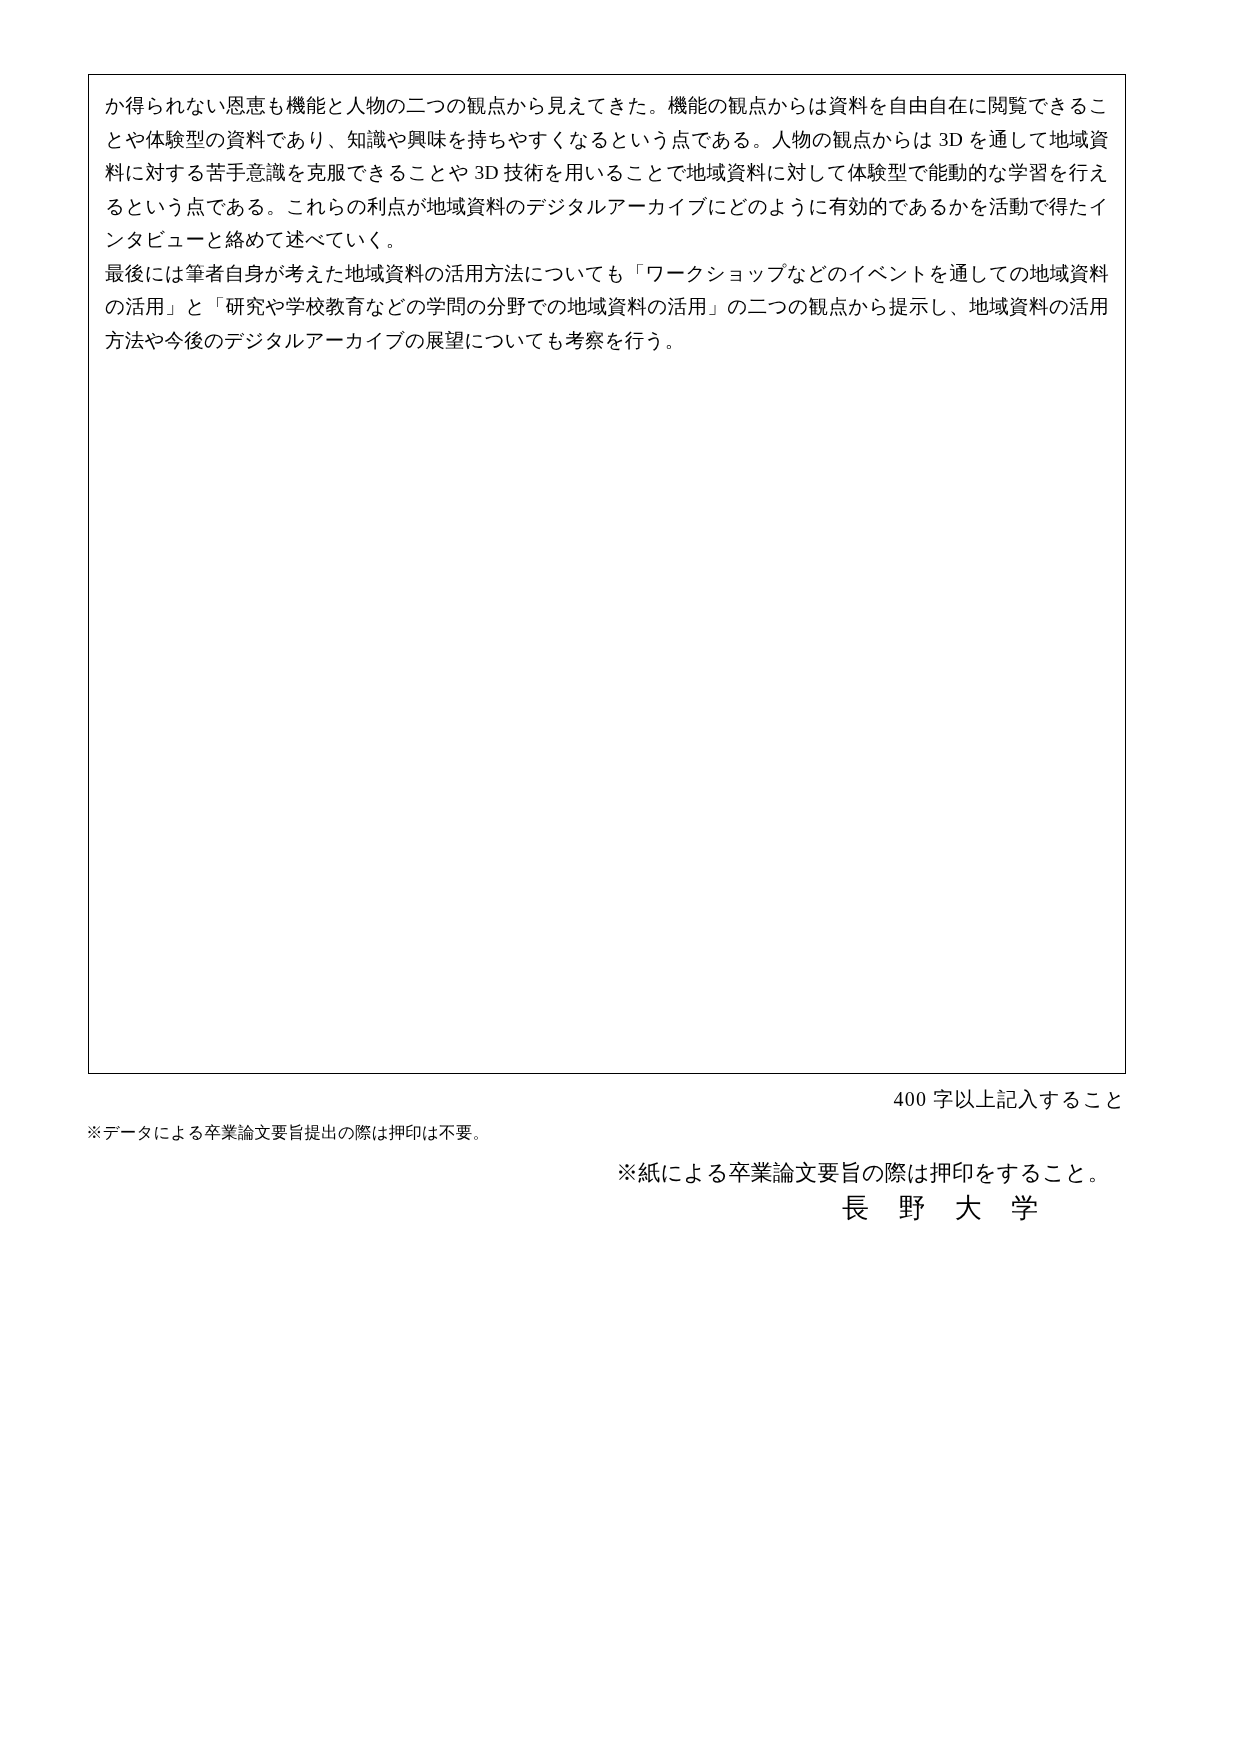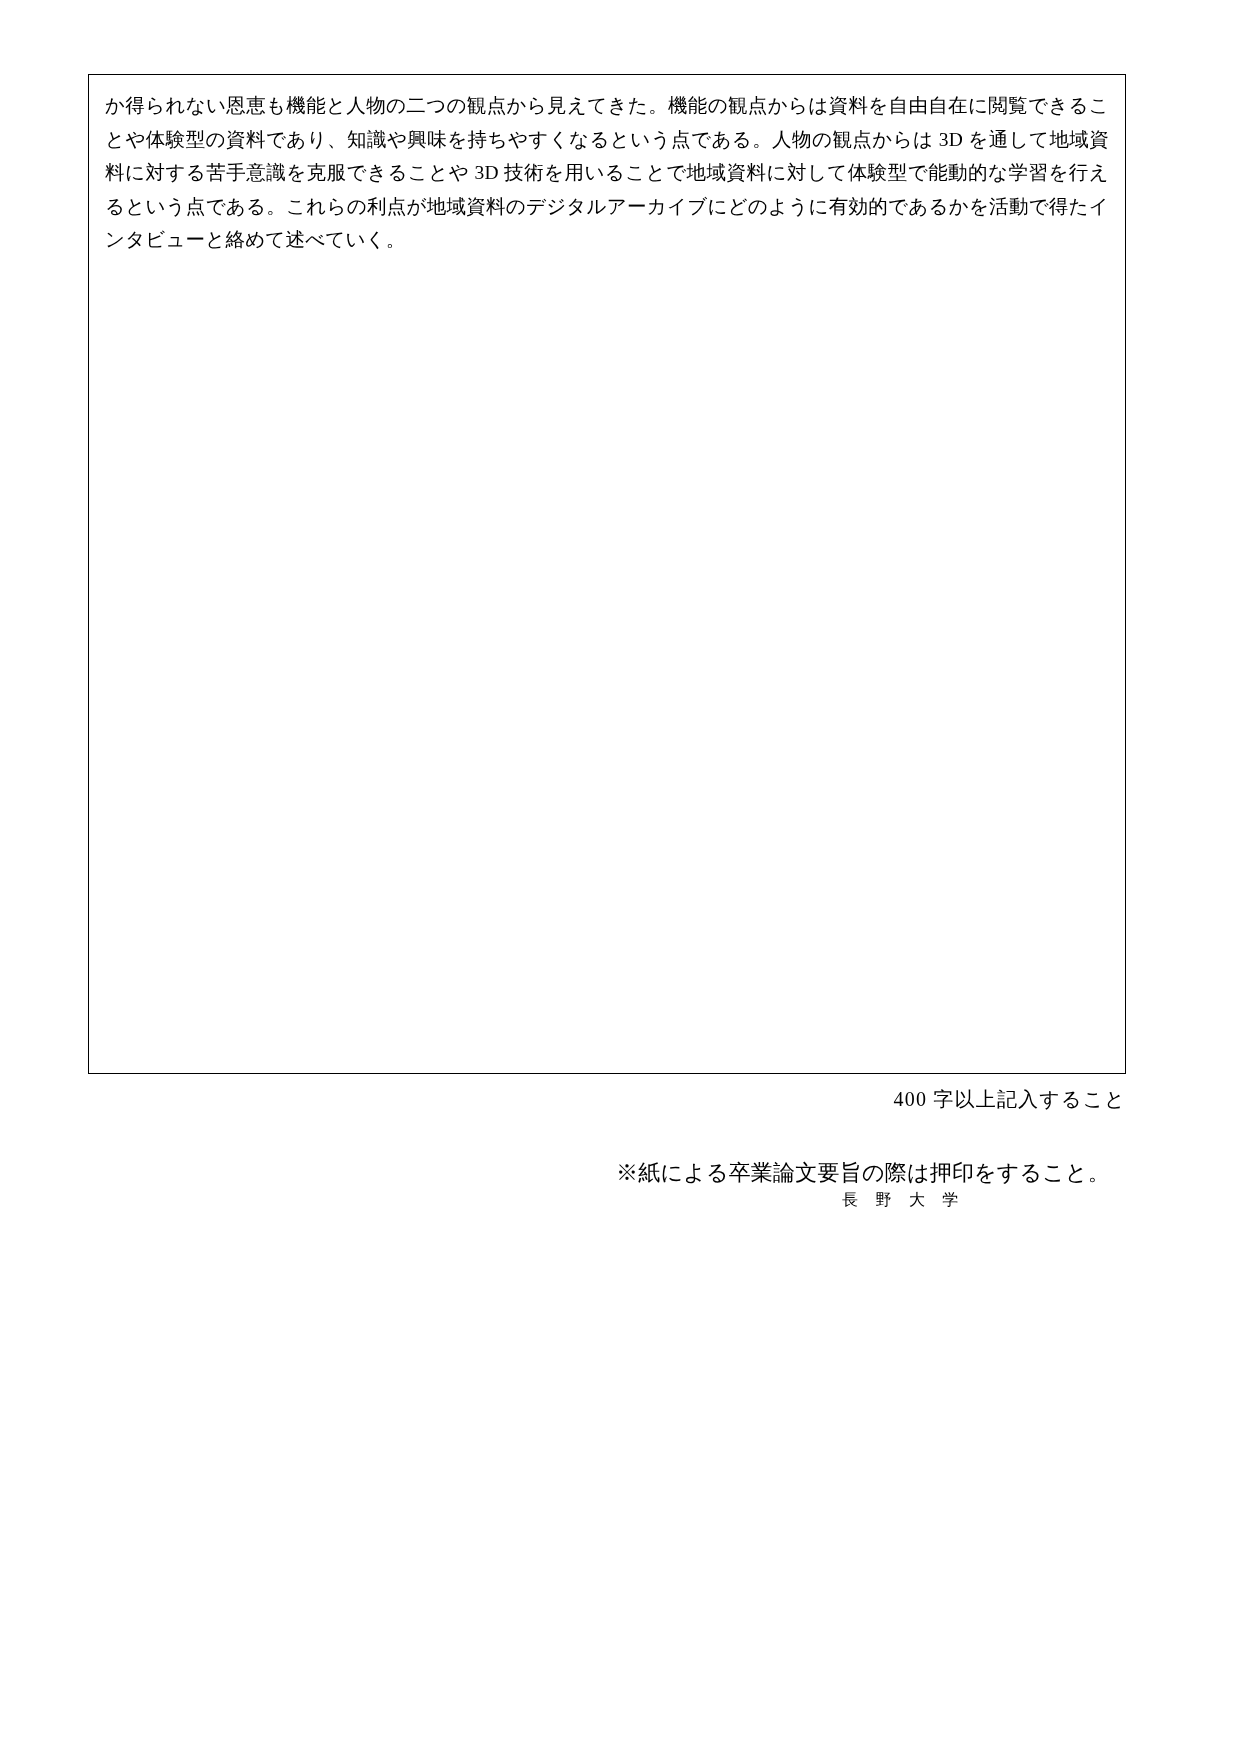--- a/index.html
+++ b/index.html
@@ -74,36 +74,38 @@
     top: 1158px;
     font-size: 22px;
     letter-spacing: 0.01em;
     white-space: nowrap;
   }
 
   .university {
     position: absolute;
     left: 834px;
     top: 1190px;
-    font-size: 16px;
+    font-size: 27px;
     letter-spacing: 0.42em;
     white-space: nowrap;
   }
 </style>
 </head>
 <body>
 
 <div class="page">
 
   <div class="abstract-box">
     <div class="abstract-body">
       <p>か得られない恩恵も機能と人物の二つの観点から見えてきた。機能の観点からは資料を自由自在に閲覧できることや体験型の資料であり、知識や興味を持ちやすくなるという点である。人物の観点からは 3D を通して地域資料に対する苦手意識を克服できることや 3D 技術を用いることで地域資料に対して体験型で能動的な学習を行えるという点である。これらの利点が地域資料のデジタルアーカイブにどのように有効的であるかを活動で得たインタビューと絡めて述べていく。</p>
+      <p>最後には筆者自身が考えた地域資料の活用方法についても「ワークショップなどのイベントを通しての地域資料の活用」と「研究や学校教育などの学問の分野での地域資料の活用」の二つの観点から提示し、地域資料の活用方法や今後のデジタルアーカイブの展望についても考察を行う。</p>
     </div>
   </div>
 
   <div class="charcount-note">400 字以上記入すること</div>
 
+  <div class="note-data">※データによる卒業論文要旨提出の際は押印は不要。</div>
 
   <div class="note-paper">※紙による卒業論文要旨の際は押印をすること。</div>
 
   <div class="university">長 野 大 学</div>
 
 </div>
 
 </body></html>

